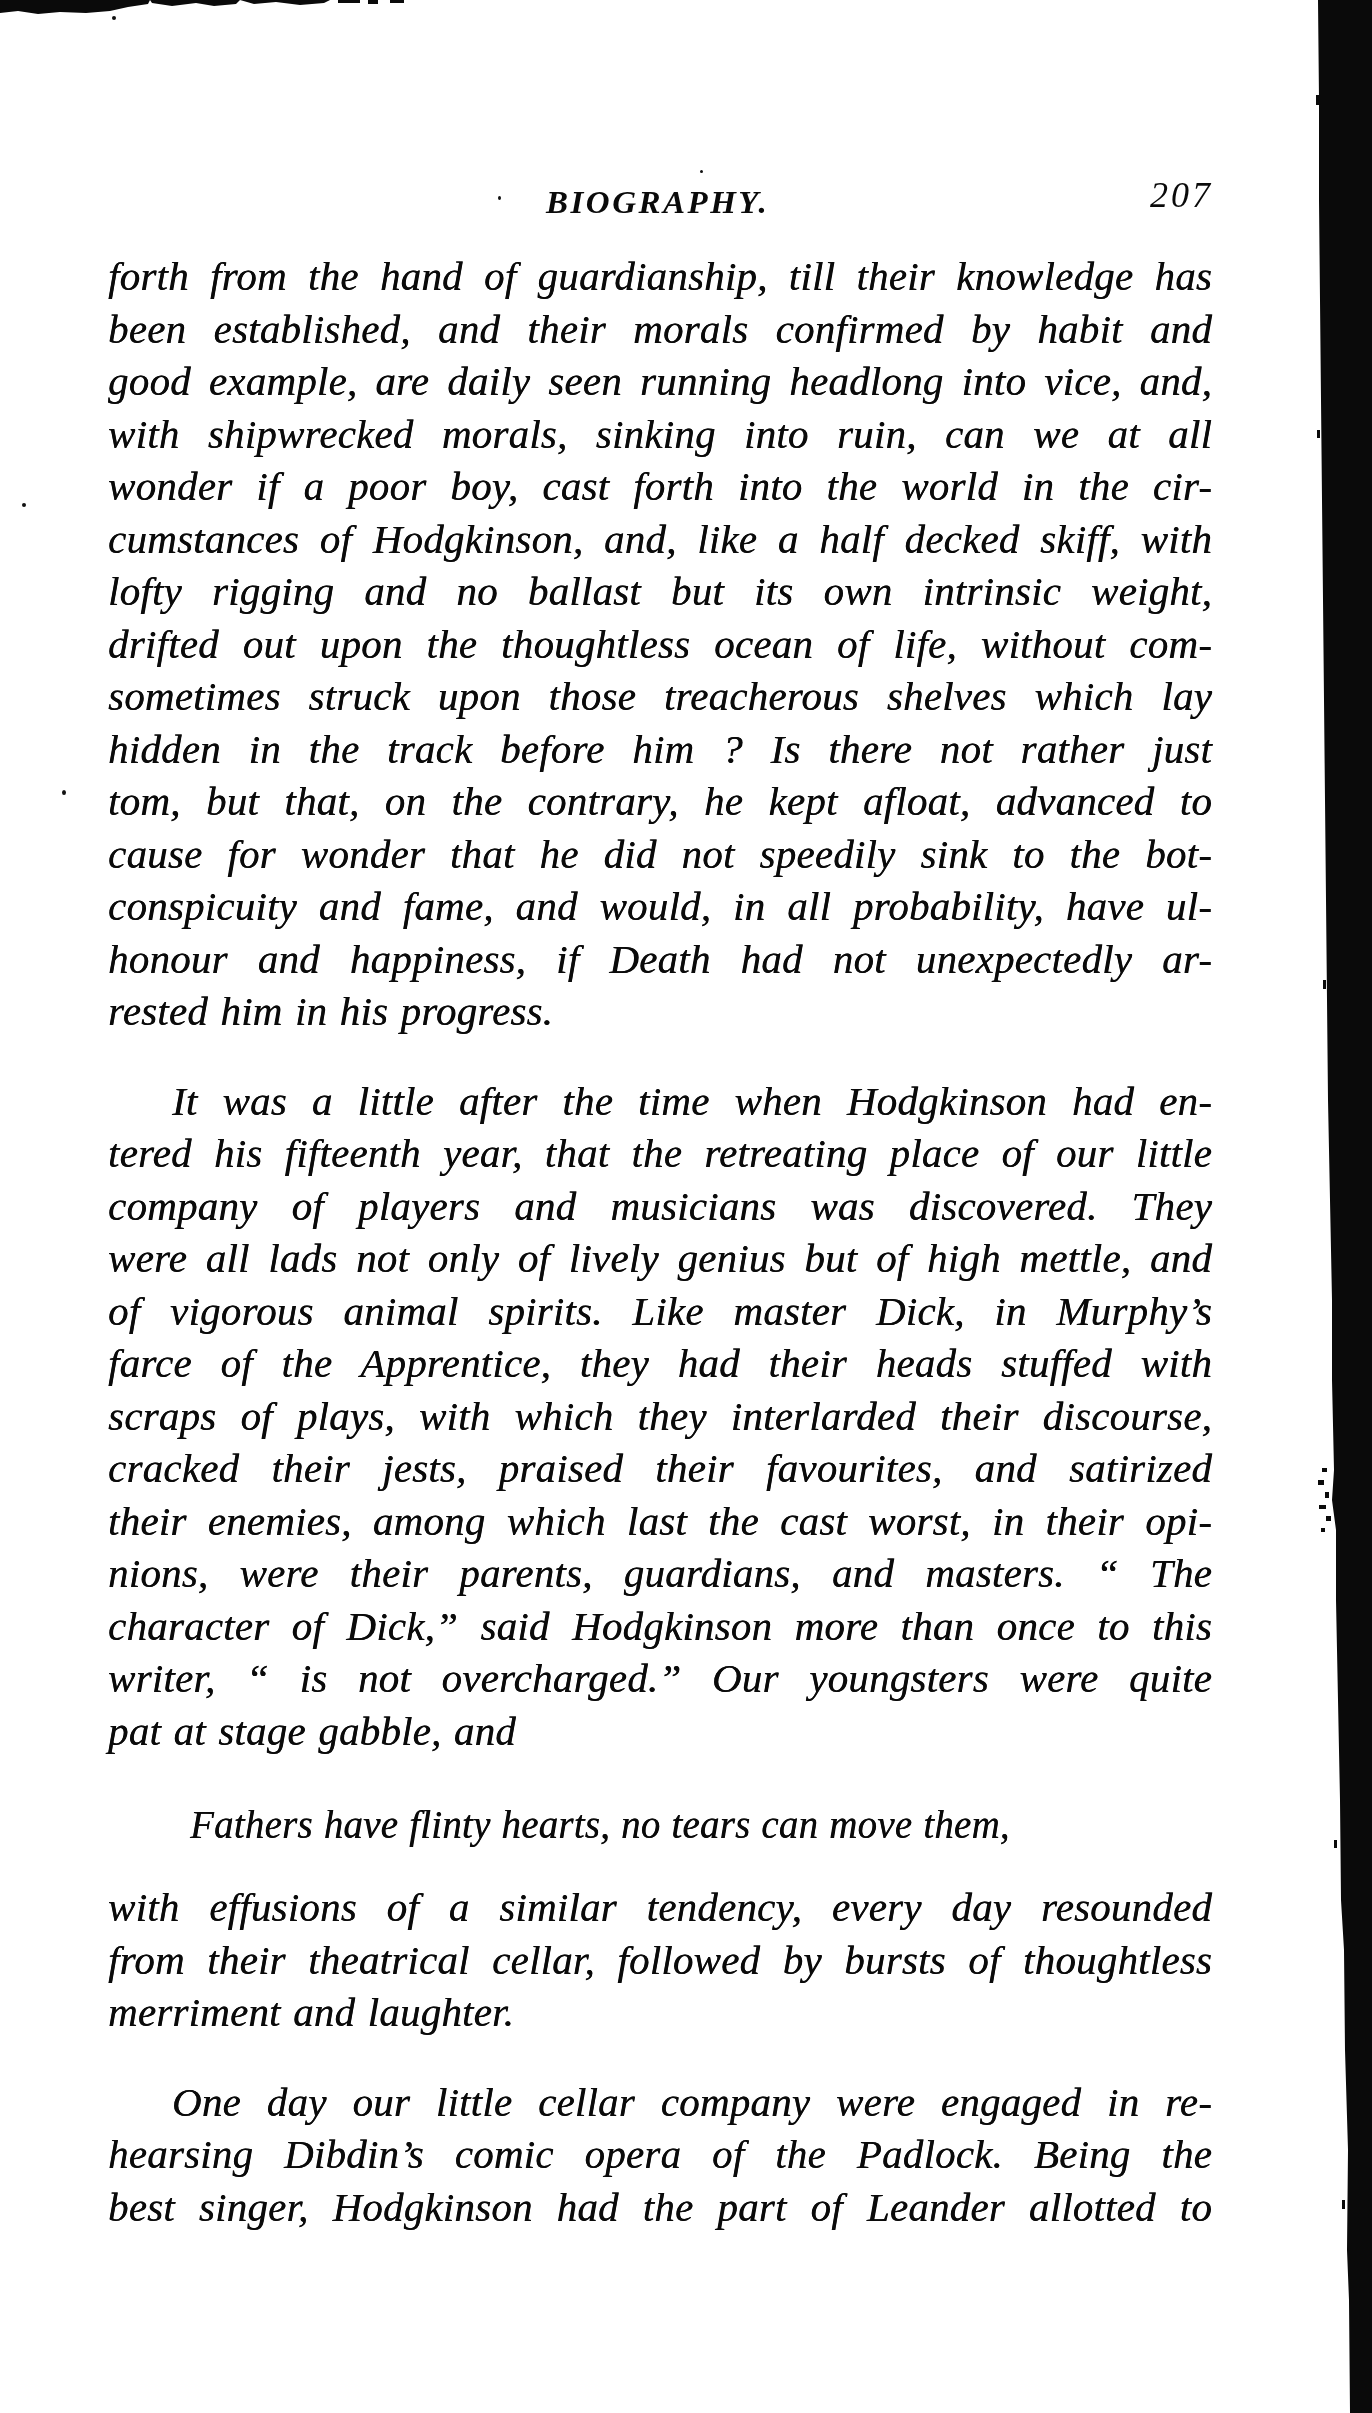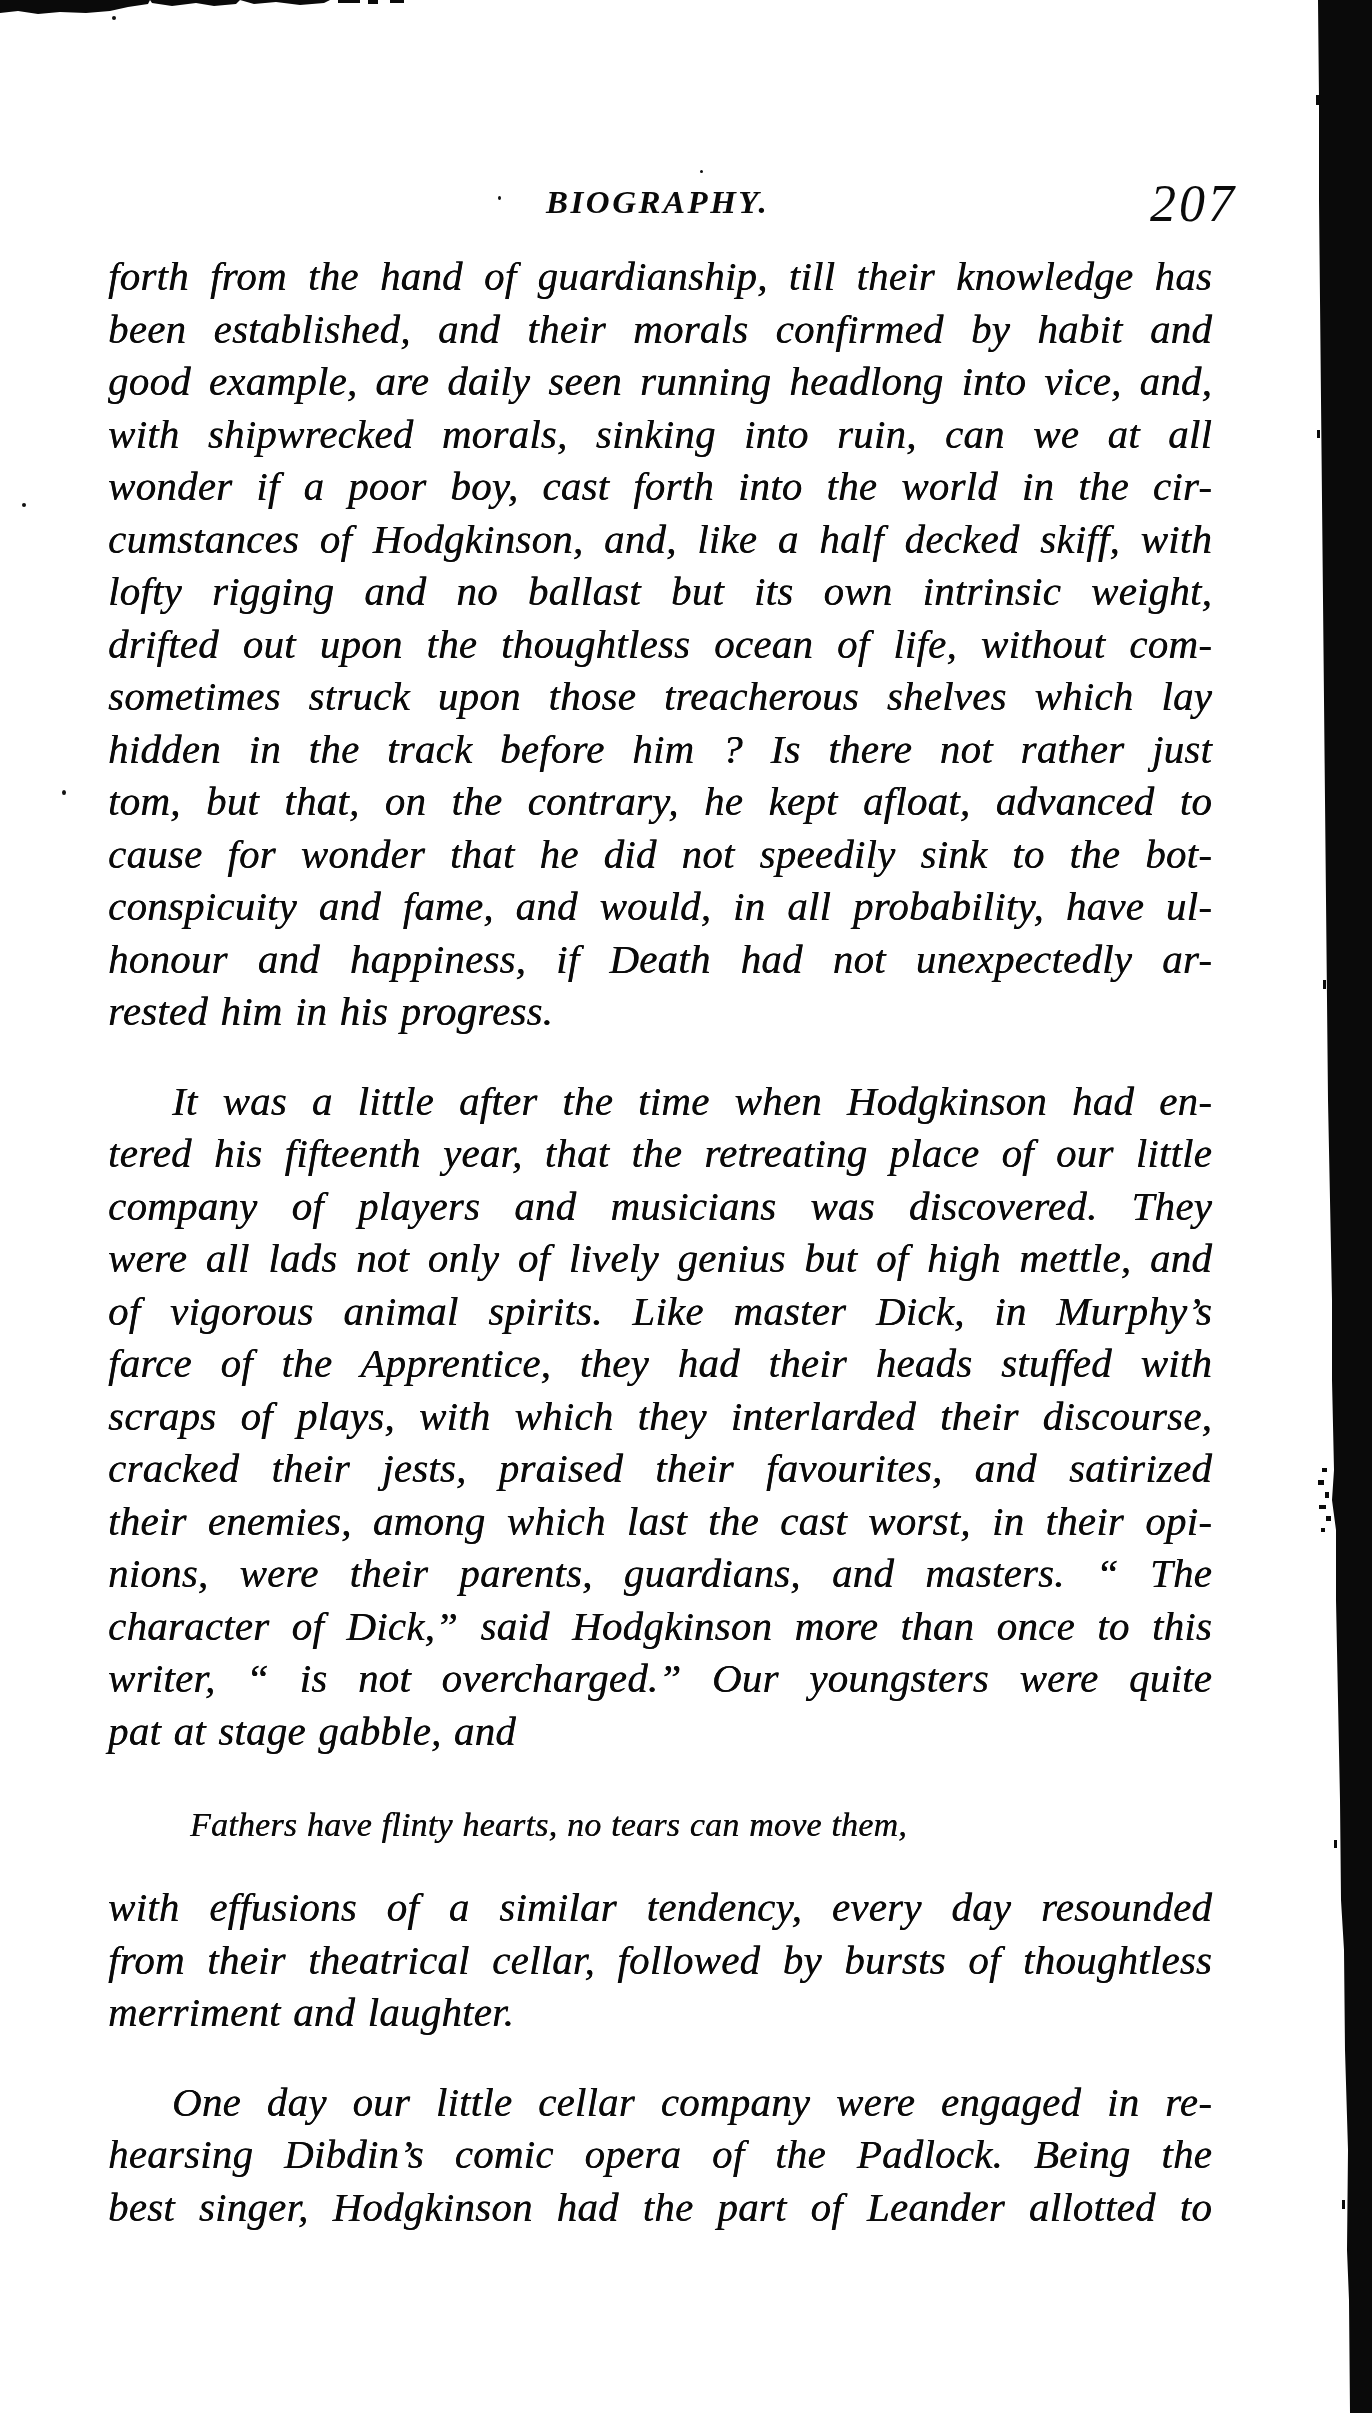--- a/index.html
+++ b/index.html
@@ -14,41 +14,41 @@
   .page{position:absolute;inset:0;font-style:italic;}
 
   
   .running-title{
     position:absolute;left:546px;top:184px;
     font-size:33px;letter-spacing:2.5px;font-weight:bold;
     transform:scaleY(0.96);
   }
   .page-number{
     position:absolute;left:1150px;top:174px;
-    font-size:52px;letter-spacing:3px;
+    font-size:36px;letter-spacing:3px;
   }
 
   
   .text-block{
     position:absolute;left:108px;top:250px;width:1104px;
     font-size:41px;line-height:52.5px;
     text-shadow:0.35px 0.35px 0 currentColor; 
     word-spacing:2px;letter-spacing:0.2px;
   }
   .para{margin:0;}
   .line{
     text-align:justify;
     text-align-last:justify;
     text-justify:inter-word;
     white-space:normal;
   }
   .line.no-just{text-align-last:left;}
   .line.indent{padding-left:64px;margin-top:37px;}
   .para.quote{
-    font-size:34px;line-height:44px;
+    font-size:39px;line-height:44px;
     padding-left:82px;
     margin-top:46px;margin-bottom:34px;
     word-spacing:1px;
   }
   .para.quote .line{text-align-last:left;}
 
   
   .edge-strip{position:absolute;top:0;right:0;width:80px;height:2413px;}
   .smudge{position:absolute;left:0;top:0;width:430px;height:30px;}
   .speck{position:absolute;background:#111;border-radius:50%;}

